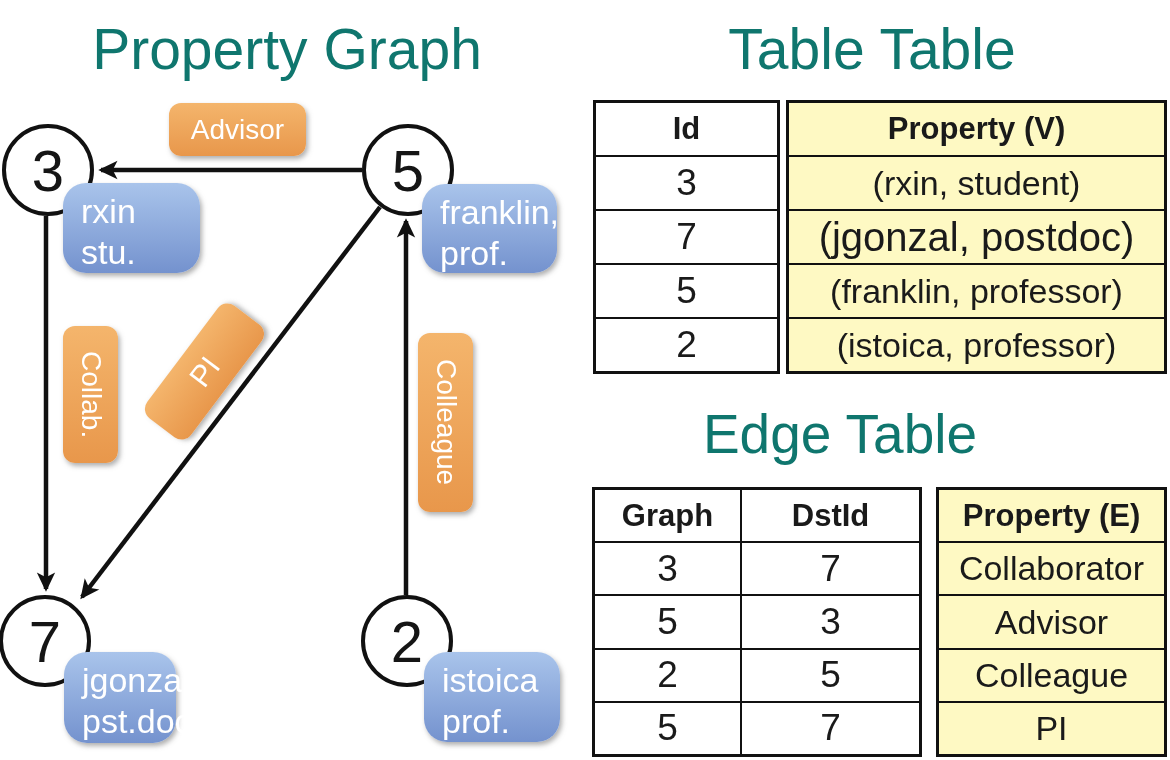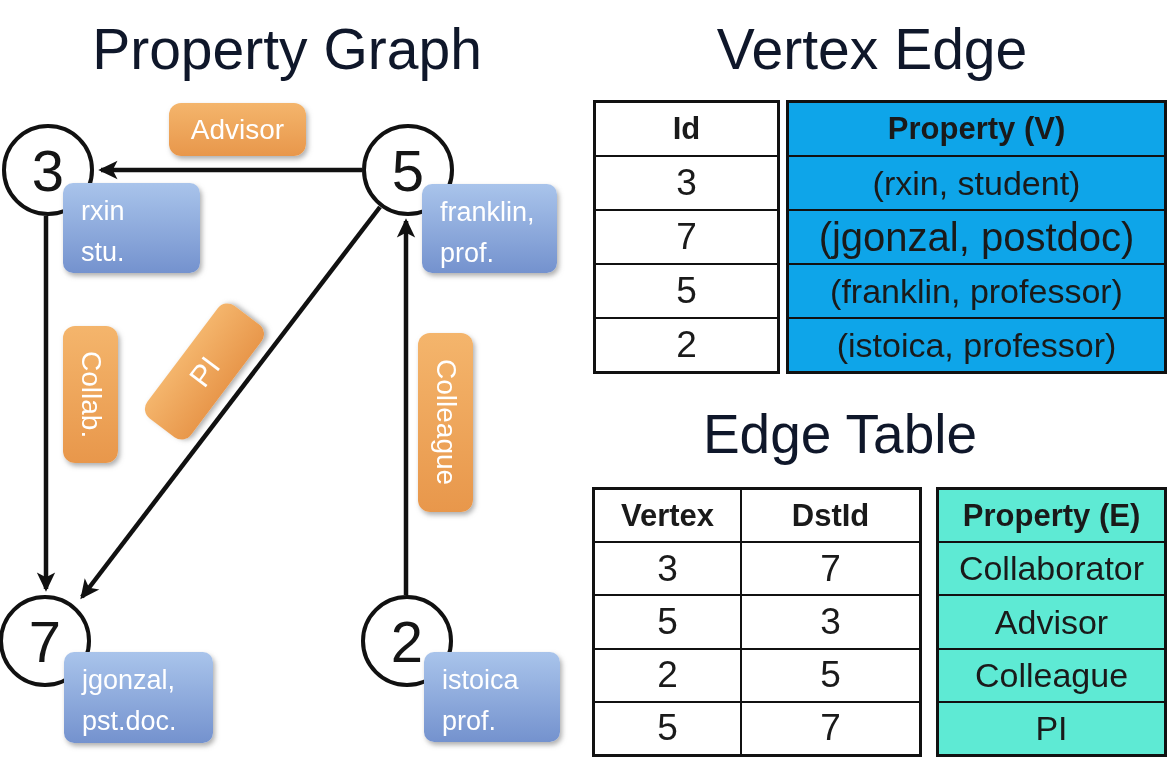--- a/index.html
+++ b/index.html
@@ -2,67 +2,67 @@
 <html><head>
 <meta charset="utf-8">
 <style>
   html,body{margin:0;padding:0;background:#fff;}
   #stage{
     position:relative;width:1170px;height:760px;background:#fff;overflow:hidden;
     font-family:"Liberation Sans",sans-serif;color:#1a1a1a;
   }
   .title{
     position:absolute;text-align:center;font-size:57px;font-weight:400;
-    letter-spacing:0px;color:#0f172a;white-space:nowrap;
+    letter-spacing:0px;color:#0f766e;white-space:nowrap;
   }
   
   #edges-svg{position:absolute;left:0;top:0;width:585px;height:760px;}
   .vnode{
     position:absolute;width:92px;height:92px;box-sizing:border-box;
     border:4px solid #111;border-radius:50%;background:#fff;
     display:flex;align-items:center;justify-content:center;
     font-size:58px;color:#151515;
   }
   .elabel{
     position:absolute;box-sizing:border-box;color:#fff;
     background:linear-gradient(#F4B56C,#E8974B);
     border-radius:12px;box-shadow:2px 3px 5px rgba(110,110,110,0.55);
     display:flex;align-items:center;justify-content:center;
     font-size:28px;
   }
   .elabel.vert{writing-mode:vertical-rl;}
   .vprop{
     position:absolute;box-sizing:border-box;color:#fff;
     background:linear-gradient(#A9C4EB,#7492CE);
-    border-radius:10px;box-shadow:2px 3px 5px rgba(110,110,110,0.55);
-    padding:8px 0 0 18px;font-size:27px;line-height:41px;
+    border-radius:23px;box-shadow:2px 3px 5px rgba(110,110,110,0.55);
+    padding:8px 0 0 18px;font-size:34px;line-height:41px;
   }
   
   .tblwrap{position:absolute;}
   .subtbl{
     position:absolute;top:0;bottom:0;box-sizing:border-box;
     border:3px solid #111;display:flex;flex-direction:column;background:#fff;
   }
   .trow{
     flex:1;display:flex;align-items:center;justify-content:center;
     border-top:2.5px solid #111;font-size:37px;text-align:center;
   }
   .trow.hdr{border-top:none;font-size:31px;font-weight:bold;}
   .cell2{flex:1;display:flex;align-items:center;justify-content:center;height:100%;}
   .cell2.c1{flex:0 0 145px;border-right:2.5px solid #111;}
-  .fill-v{background:#0ea5e9;}
-  .fill-e{background:#5eead4;}
+  .fill-v{background:#fef9c3;}
+  .fill-e{background:#fef9c3;}
 </style>
 </head>
 <body>
 
 <div id="stage">
 
   <div class="title" style="left:37px;top:16px;width:500px;">Property Graph</div>
-  <div class="title" style="left:672px;top:16px;width:400px;">Vertex Edge</div>
+  <div class="title" style="left:672px;top:16px;width:400px;">Table Table</div>
   <div class="title" style="left:640px;top:402px;width:400px;font-size:55px;">Edge Table</div>
 
   <svg id="edges-svg" viewBox="0 0 585 760">
     <defs>
       <marker id="arrow" viewBox="0 0 12 12" refX="10" refY="6" markerWidth="24" markerHeight="22" markerUnits="userSpaceOnUse" orient="auto">
         <path d="M1,1 L11.5,6 L1,11 L3.6,6 Z" fill="#111"></path>
       </marker>
     </defs>
     <line x1="362" y1="170" x2="101" y2="170" stroke="#111" stroke-width="4.5" marker-end="url(#arrow)"></line>
     <line x1="46" y1="216" x2="46" y2="589" stroke="#111" stroke-width="4.5" marker-end="url(#arrow)"></line>
@@ -89,21 +89,21 @@
   <div class="elabel vert" style="left:418px;top:333px;width:55px;height:179px;">Colleague</div>
 
   <div class="vprop" style="left:63px;top:183px;width:137px;height:90px;">
     <div>rxin</div>
     <div>stu.</div>
   </div>
   <div class="vprop" style="left:422px;top:184px;width:135px;height:89px;">
     <div>franklin,</div>
     <div>prof.</div>
   </div>
-  <div class="vprop" style="left:64px;top:652px;width:149px;height:91px;">
+  <div class="vprop" style="left:64px;top:652px;width:112px;height:91px;">
     <div>jgonzal,</div>
     <div>pst.doc.</div>
   </div>
   <div class="vprop" style="left:424px;top:652px;width:136px;height:90px;">
     <div>istoica</div>
     <div>prof.</div>
   </div>
 
   <div class="tblwrap" style="left:593px;top:100px;width:574px;height:274px;">
     <div class="subtbl" style="left:0;width:187px;">
@@ -118,21 +118,21 @@
       <div class="trow" style="font-size:34px;text-align:right;">(rxin, student)</div>
       <div class="trow" style="font-size:40px;">(jgonzal, postdoc)</div>
       <div class="trow" style="font-size:34px;">(franklin, professor)</div>
       <div class="trow" style="font-size:34px;">(istoica, professor)</div>
     </div>
   </div>
 
   <div class="tblwrap" style="left:592px;top:487px;width:575px;height:270px;">
     <div class="subtbl" style="left:0;width:330px;">
       <div class="trow hdr" style="padding:0;">
-        <div class="cell2 c1">Vertex</div>
+        <div class="cell2 c1">Graph</div>
         <div class="cell2">DstId</div>
       </div>
       <div class="trow">
         <div class="cell2 c1">3</div>
         <div class="cell2">7</div>
       </div>
       <div class="trow">
         <div class="cell2 c1">5</div>
         <div class="cell2">3</div>
       </div>

